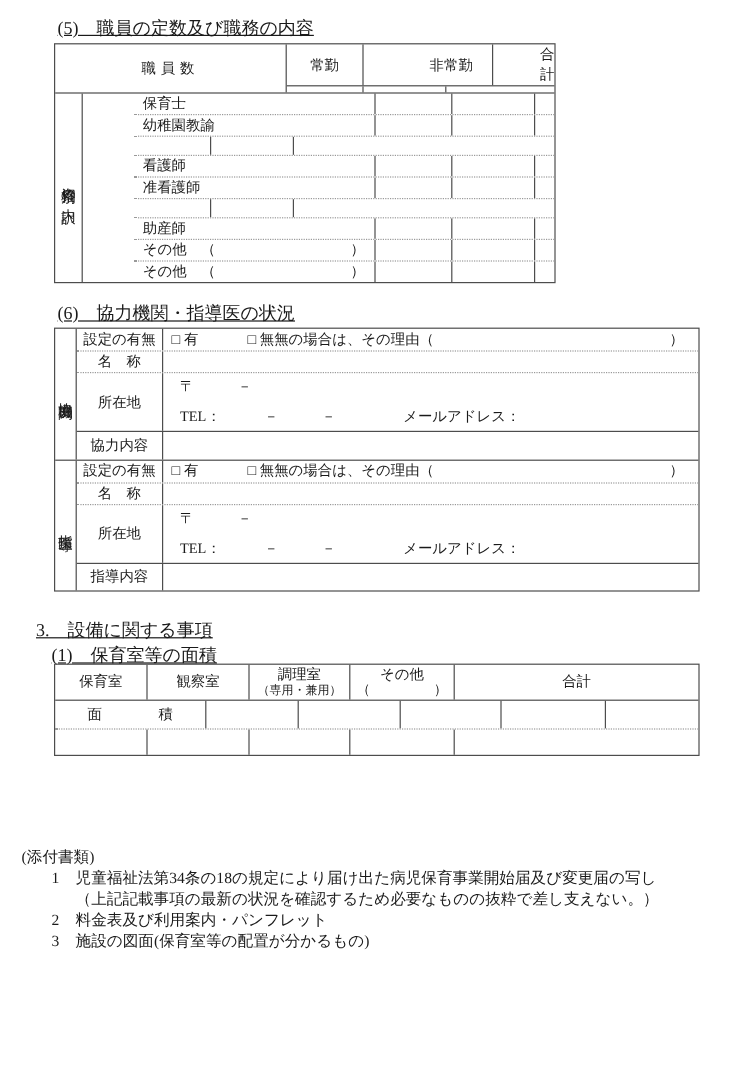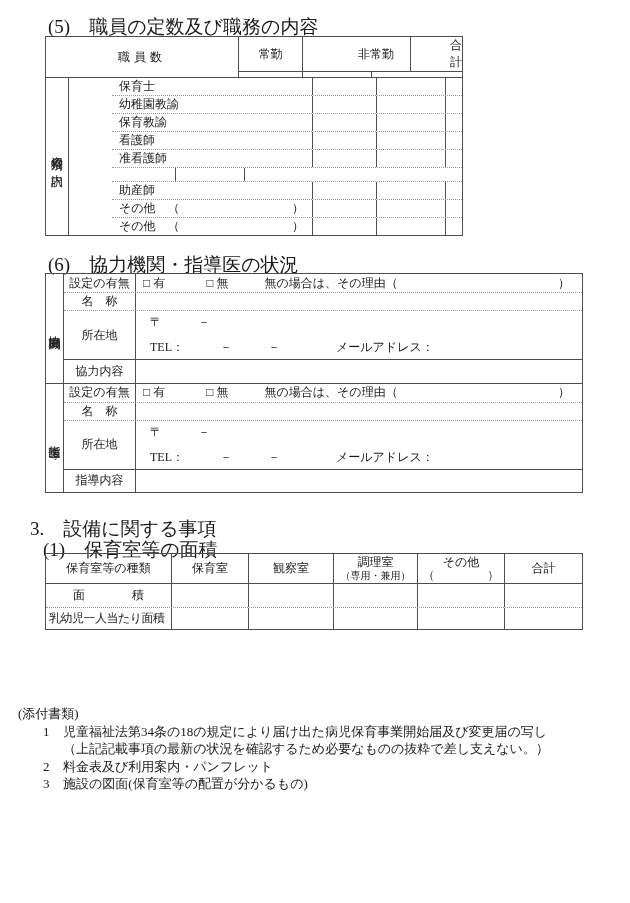--- a/index.html
+++ b/index.html
@@ -3,21 +3,21 @@
 <meta charset="utf-8">
 <style>
   * { margin:0; padding:0; box-sizing:border-box; }
   html,body { background:#e8e8e8; }
   .page {
     position:relative; width:630px; height:903px; background:#ffffff;
     font-family:"Liberation Serif","DejaVu Serif",serif;
     color:#1a1a1a; overflow:hidden;
   }
   .abs { position:absolute; }
-  .title { font-size:19px; white-space:pre; }
+  .title { font-size:15px; white-space:pre;text-decoration:underline; }
 
   
   .tbl { position:absolute; border:1px solid #4d4d4d; font-size:12px; }
   .cellc { display:flex; align-items:center; justify-content:center; }
   .br { border-right:1px solid #4d4d4d; }
   .vert { writing-mode:vertical-rl; text-orientation:upright; line-height:1; letter-spacing:1px; }
 
   
   .t1 { left:45px; top:36px; width:418px; height:200px; display:flex; flex-direction:column; }
   .t1head { height:41px; border-bottom:1px solid #4d4d4d; display:flex; }
@@ -38,21 +38,21 @@
   .t2 { left:45px; top:273px; width:538px; height:220px; display:flex; flex-direction:column; }
   .grp { flex:1; display:flex; }
   .grp + .grp { border-top:1px solid #4d4d4d; }
   .t2side { width:18px; border-right:1px solid #4d4d4d; display:flex; align-items:center; justify-content:center; }
   .grows { flex:1; display:flex; flex-direction:column; }
   .grow { display:flex; align-items:stretch; }
   .rlbl { width:72px; border-right:1px solid #4d4d4d; display:flex; align-items:center; justify-content:center; flex-shrink:0; }
   .gr1 { height:18px; } .gr2 { height:18px; border-top:1px dotted #999; }
   .gr3 { height:49px; border-top:1px dotted #999; } .gr4 { flex:1; border-top:1px solid #4d4d4d; }
   .setrow { flex:1; display:flex; align-items:center; white-space:pre; }
-  .setrow .cb1 { margin-left:7px; } .setrow .cb2 { margin-left:41px; } .setrow .reason { margin-left:36px; }
+  .setrow .cb1 { margin-left:7px; } .setrow .cb2 { margin-left:41px; } .setrow .reason { }
   .setrow .sp { flex:1; } .setrow .rclose { margin-right:12px; }
   .addr { flex:1; display:flex; flex-direction:column; justify-content:space-between; padding:3px 0 3px 14px; white-space:pre; }
   .telrow { display:flex; } .mail { margin-left:56px; }
 
   
   .t3 { left:45px; top:553px; width:538px; height:77px; display:flex; flex-direction:column; }
   .t3head { height:30px; border-bottom:1px solid #4d4d4d; display:flex; }
   .t3head .hcell { display:flex; flex-direction:column; align-items:center; justify-content:center; line-height:13px; }
   .a1 { width:126px; } .a2 { width:77px; } .a3 { width:85px; } .a4 { width:84px; } .a5 { width:87px; } .a6 { flex:1; }
   .sub2 { font-size:10px; }
@@ -108,24 +108,20 @@
         <div class="trow">
           <div class="nm">
               <span>幼稚園教諭</span>
               <span></span>
             </div>
           <div class="v1"></div>
             <div class="v2"></div>
             <div class="v3"></div>
         </div>
         <div class="trow">
-          <div class="nm">
-              <span>保育教諭</span>
-              <span></span>
-            </div>
           <div class="v1"></div>
             <div class="v2"></div>
             <div class="v3"></div>
         </div>
         <div class="trow">
           <div class="nm">
               <span>看護師</span>
               <span></span>
             </div>
           <div class="v1"></div>
@@ -253,21 +249,20 @@
       </div>
     </div>
 
   </div>
 
   <div class="abs title" style="left:30px; top:516px;">3.　設備に関する事項</div>
   <div class="abs title" style="left:43px; top:537px;">(1)　保育室等の面積</div>
 
   <div class="tbl t3">
     <div class="t3head">
-      <div class="a1 br hcell">保育室等の種類</div>
       <div class="a2 br hcell">保育室</div>
       <div class="a3 br hcell">観察室</div>
       <div class="a4 br hcell">
         <span>調理室</span>
         <span class="sub2">（専用・兼用）</span>
       </div>
       <div class="a5 br hcell">
         <span>その他</span>
         <span class="pspread">
             <span>（</span>
@@ -281,21 +276,20 @@
         <span>面</span>
         <span>積</span>
       </div>
       <div class="a2 br"></div>
       <div class="a3 br"></div>
       <div class="a4 br"></div>
       <div class="a5 br"></div>
       <div class="a6"></div>
     </div>
     <div class="t3r2">
-      <div class="nyuyoji">乳幼児一人当たり面積</div>
       <div class="a2 br"></div>
       <div class="a3 br"></div>
       <div class="a4 br"></div>
       <div class="a5 br"></div>
       <div class="a6"></div>
     </div>
   </div>
 
   <div class="abs attach">
     <div>(添付書類)</div>

